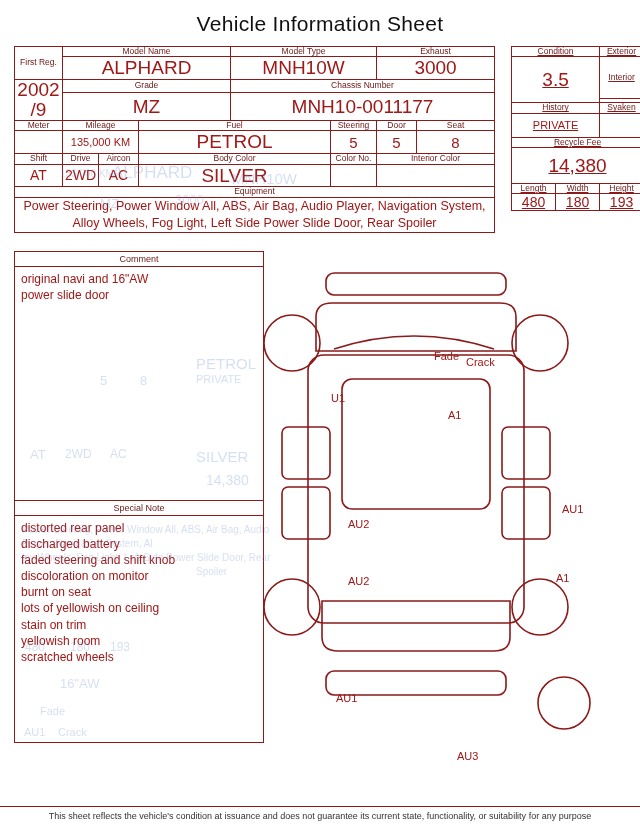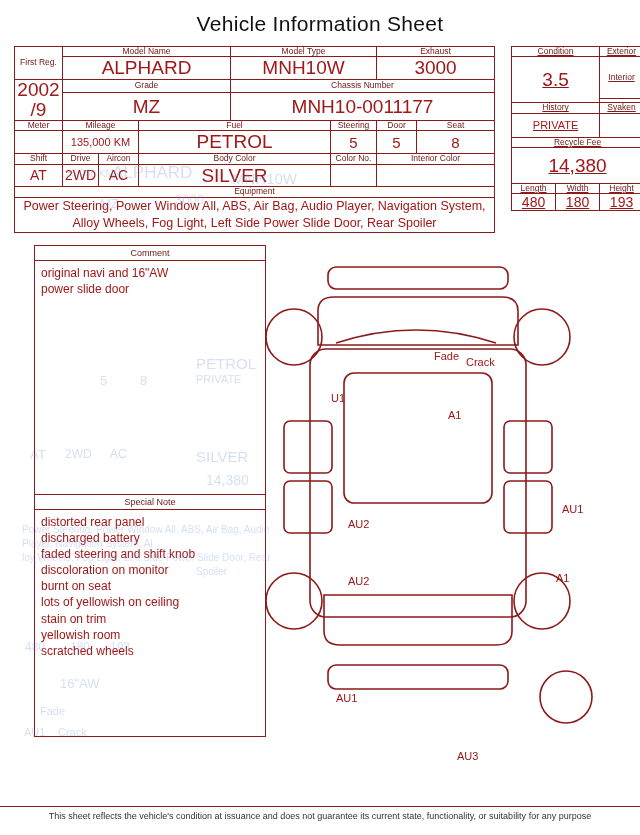--- a/index.html
+++ b/index.html
@@ -65,22 +65,21 @@
     font-size: 12.5px;
     color: #a01818;
     line-height: 1.35;
     padding: 3px 5px;
     text-align: left;
   }
 
   
   .lower {
     display: flex;
-    padding: 12px 14px 0 14px;
-    margin-left: 20px;
+    padding: 18px 14px 0 14px;
   }
   .left-col { width: 250px; }
   .right-col { flex: 1; position: relative; }
 
   .boxhdr {
     font-size: 9px;
     color: #6b1515;
     text-align: center;
     border: 1px solid #8b1a1a;
     border-bottom: none;

